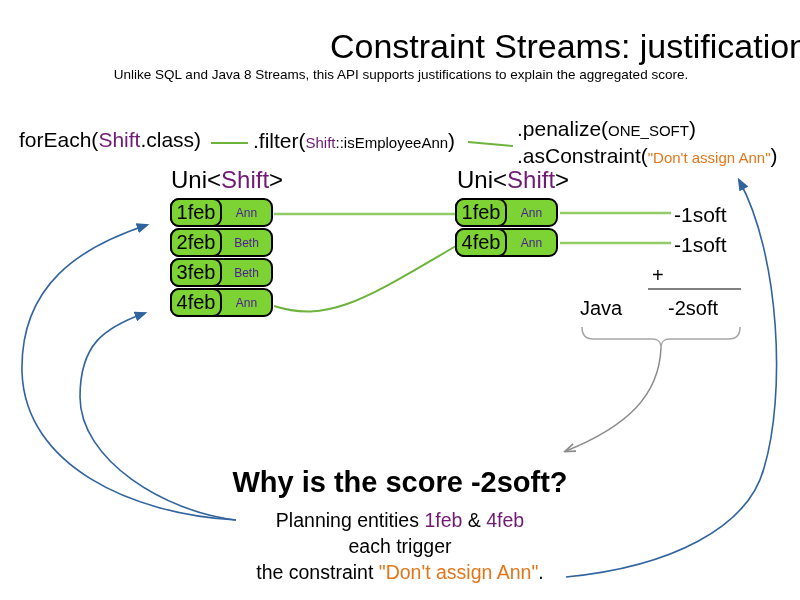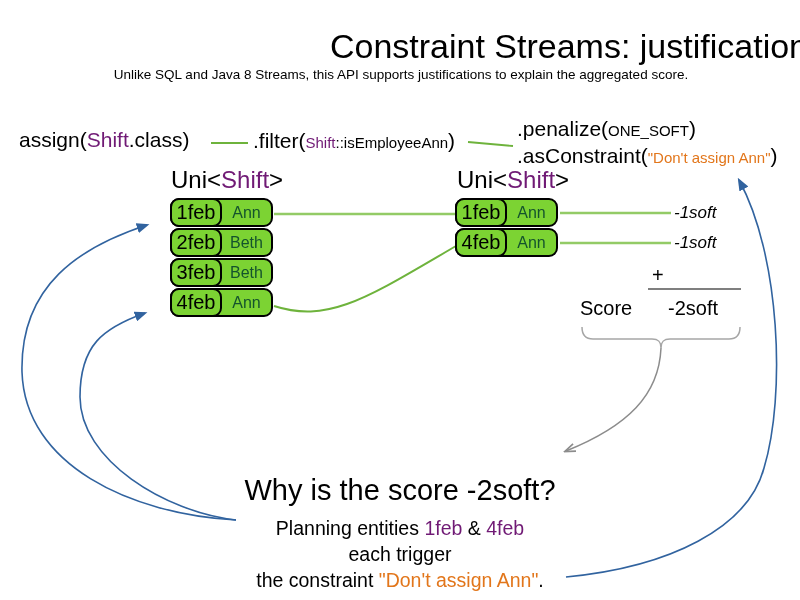--- a/index.html
+++ b/index.html
@@ -32,31 +32,31 @@
   .table-right { left:455px; top:198px; }
   .shift-row { position:relative; width:103px; height:29px; background:#7CD333;
                border:2px solid #000; border-radius:9px; margin-bottom:1px;
                box-sizing:border-box; }
   .date-cell { position:absolute; left:-2px; top:-2px; width:52px; height:29px;
                background:#7CD333; border:2px solid #000; border-radius:9px;
                box-sizing:border-box; display:flex; align-items:center;
                justify-content:center; font-size:20px; color:#000; }
   .emp-cell { position:absolute; left:50px; right:0; top:0; bottom:0;
               display:flex; align-items:center; justify-content:center;
-              font-size:16px; color:#14532d; }
+              font-size:12px; color:#4c1d95; }
 
-  .penalty { position:absolute; left:674px; font-size:17px;font-style:italic; }
+  .penalty { position:absolute; left:674px; font-size:21px; }
   .penalty-1 { top:203px; }
   .penalty-2 { top:233px; }
   .plus-sign { position:absolute; left:652px; top:264px; font-size:20px; }
   .score-label { position:absolute; left:580px; top:297px; font-size:20px; }
   .score-total { position:absolute; left:668px; top:297px; font-size:20px; }
 
   .explain { position:absolute; left:100px; top:466px; width:600px; text-align:center; }
-  .why { font-size:29px; font-weight:400; margin:8px 0 8px 0; }
+  .why { font-size:29px; font-weight:700; margin:0 0 8px 0; }
   .eline { font-size:19.5px; line-height:26px; margin:0; }
 </style>
 </head>
 <body>
 
 <div class="stage">
 
   <svg class="overlay" viewBox="0 0 800 600" xmlns="http://www.w3.org/2000/svg">
     <defs>
       <marker id="blueArrow" viewBox="0 0 10 8" refX="8" refY="4" markerWidth="8" markerHeight="6.5" orient="auto">
@@ -81,21 +81,21 @@
     <path d="M661,348 C659,395 628,426 566,451" stroke="#8C8C8C" stroke-width="1.5" fill="none" marker-end="url(#grayArrow)"></path>
 
     <path d="M236,520 C130,514 25,465 22,372 C20,285 80,247 147,225" stroke="#31639F" stroke-width="1.6" fill="none" marker-end="url(#blueArrow)"></path>
     <path d="M236,520 C165,512 80,460 80,397 C80,345 103,328 145,313" stroke="#31639F" stroke-width="1.6" fill="none" marker-end="url(#blueArrow)"></path>
     <path d="M566,577 C670,567 748,528 764,468 C786,395 780,255 739,180" stroke="#31639F" stroke-width="1.6" fill="none" marker-end="url(#blueArrow)"></path>
   </svg>
 
   <h1 class="title">Constraint Streams: justification</h1>
   <p class="subtitle">Unlike SQL and Java 8 Streams, this API supports justifications to explain the aggregated score.</p>
 
-  <div class="code code-foreach"><span>assign(</span><span class="grn">Shift</span><span>.class)</span></div>
+  <div class="code code-foreach"><span>forEach(</span><span class="grn">Shift</span><span>.class)</span></div>
 
   <div class="code code-penalize"><span>.penalize(</span><span class="sm">ONE_SOFT</span><span>)</span></div>
 
   <div class="code code-filter"><span>.filter(</span><span class="grn sm">Shift</span><span class="sm">::isEmployeeAnn</span><span>)</span></div>
 
   <div class="code code-asconstraint"><span>.asConstraint(</span><span class="org sm">"Don't assign Ann"</span><span>)</span></div>
 
   <div class="uni-label uni-left"><span>Uni&lt;</span><span class="grn">Shift</span><span>&gt;</span></div>
 
   <div class="uni-label uni-right"><span>Uni&lt;</span><span class="grn">Shift</span><span>&gt;</span></div>
@@ -126,21 +126,21 @@
     </div>
     <div class="shift-row">
       <div class="emp-cell">Ann</div>
       <div class="date-cell">4feb</div>
     </div>
   </div>
 
   <div class="penalty penalty-1">-1soft</div>
   <div class="penalty penalty-2">-1soft</div>
   <div class="plus-sign">+</div>
-  <div class="score-label">Score</div>
+  <div class="score-label">Java</div>
   <div class="score-total">-2soft</div>
 
   <div class="explain">
     <p class="why">Why is the score -2soft?</p>
     <p class="eline"><span>Planning entities </span><span class="grn">1feb</span><span> &amp; </span><span class="grn">4feb</span></p>
     <p class="eline">each trigger</p>
     <p class="eline"><span>the constraint </span><span class="org">"Don't assign Ann"</span><span>.</span></p>
   </div>
 
 </div>

